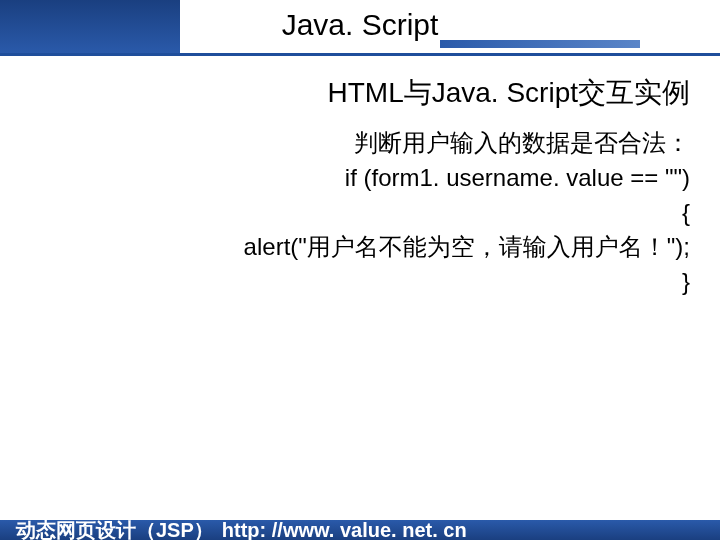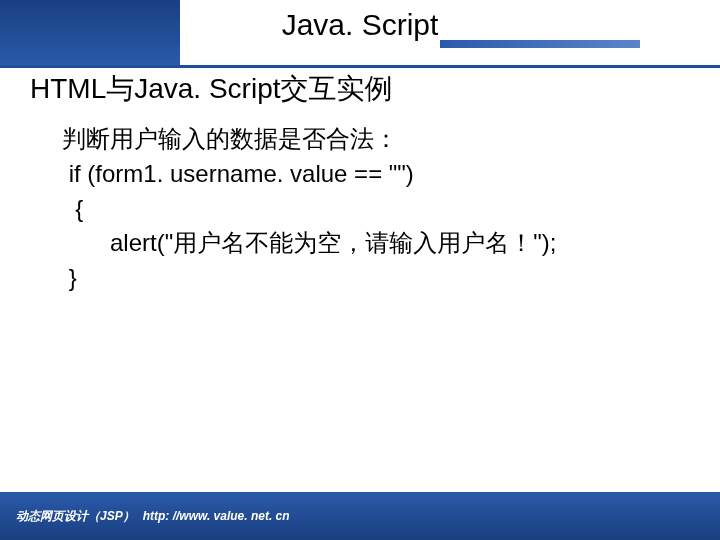--- a/index.html
+++ b/index.html
@@ -6,21 +6,21 @@
   body {
     width: 720px;
     height: 540px;
     font-family: Arial, "Microsoft YaHei", SimSun, sans-serif;
     background: #fff;
     position: relative;
     overflow: hidden;
   }
   .topbar {
     position: relative;
-    height: 68px;
+    height: 56px;
     background: #fff;
     border-bottom: 3px solid #1f4e9b;
   }
   .topbar-accent {
     position: absolute;
     left: 0;
     top: 0;
     width: 180px;
     height: 100%;
     background: linear-gradient(to bottom, #1a3f80, #2a5aaa);
@@ -36,21 +36,22 @@
   .slide-title {
     position: absolute;
     left: 50%;
     top: 8px;
     transform: translateX(-50%);
     font-size: 30px;
     color: #000;
     white-space: nowrap;
   }
   .content {
-    padding: 2px 30px 0 30px;
+    padding: 18px 30px 0 30px;
+    text-align: right;
   }
   .section-title {
     font-size: 28px;
     color: #000;
     margin-bottom: 14px;
   }
   .subheading {
     font-size: 24px;
     color: #000;
     margin-bottom: 14px;
@@ -63,29 +64,28 @@
     font-family: Arial, SimSun, sans-serif;
     margin-left: 32px;
   }
   .code-line { white-space: pre-wrap; }
   .indent2 { padding-left: 48px; }
   .footer {
     position: absolute;
     left: 0;
     right: 0;
     bottom: 0;
-    height: 48px;
+    height: 20px;
     background: linear-gradient(to bottom, #2a5aaa, #1a3f80);
     color: #fff;
-    font-size: 12px;
+    font-size: 20px;
     font-weight: bold;
     display: flex;
     align-items: center;
     padding-left: 16px;
-    font-style: italic;
   }
   .footer-label { margin-right: 8px; }
 </style>
 </head>
 <body>
 
 <div class="topbar">
   <div class="topbar-accent"></div>
   <div class="topbar-accent2"></div>
   <div class="slide-title">Java. Script</div>

